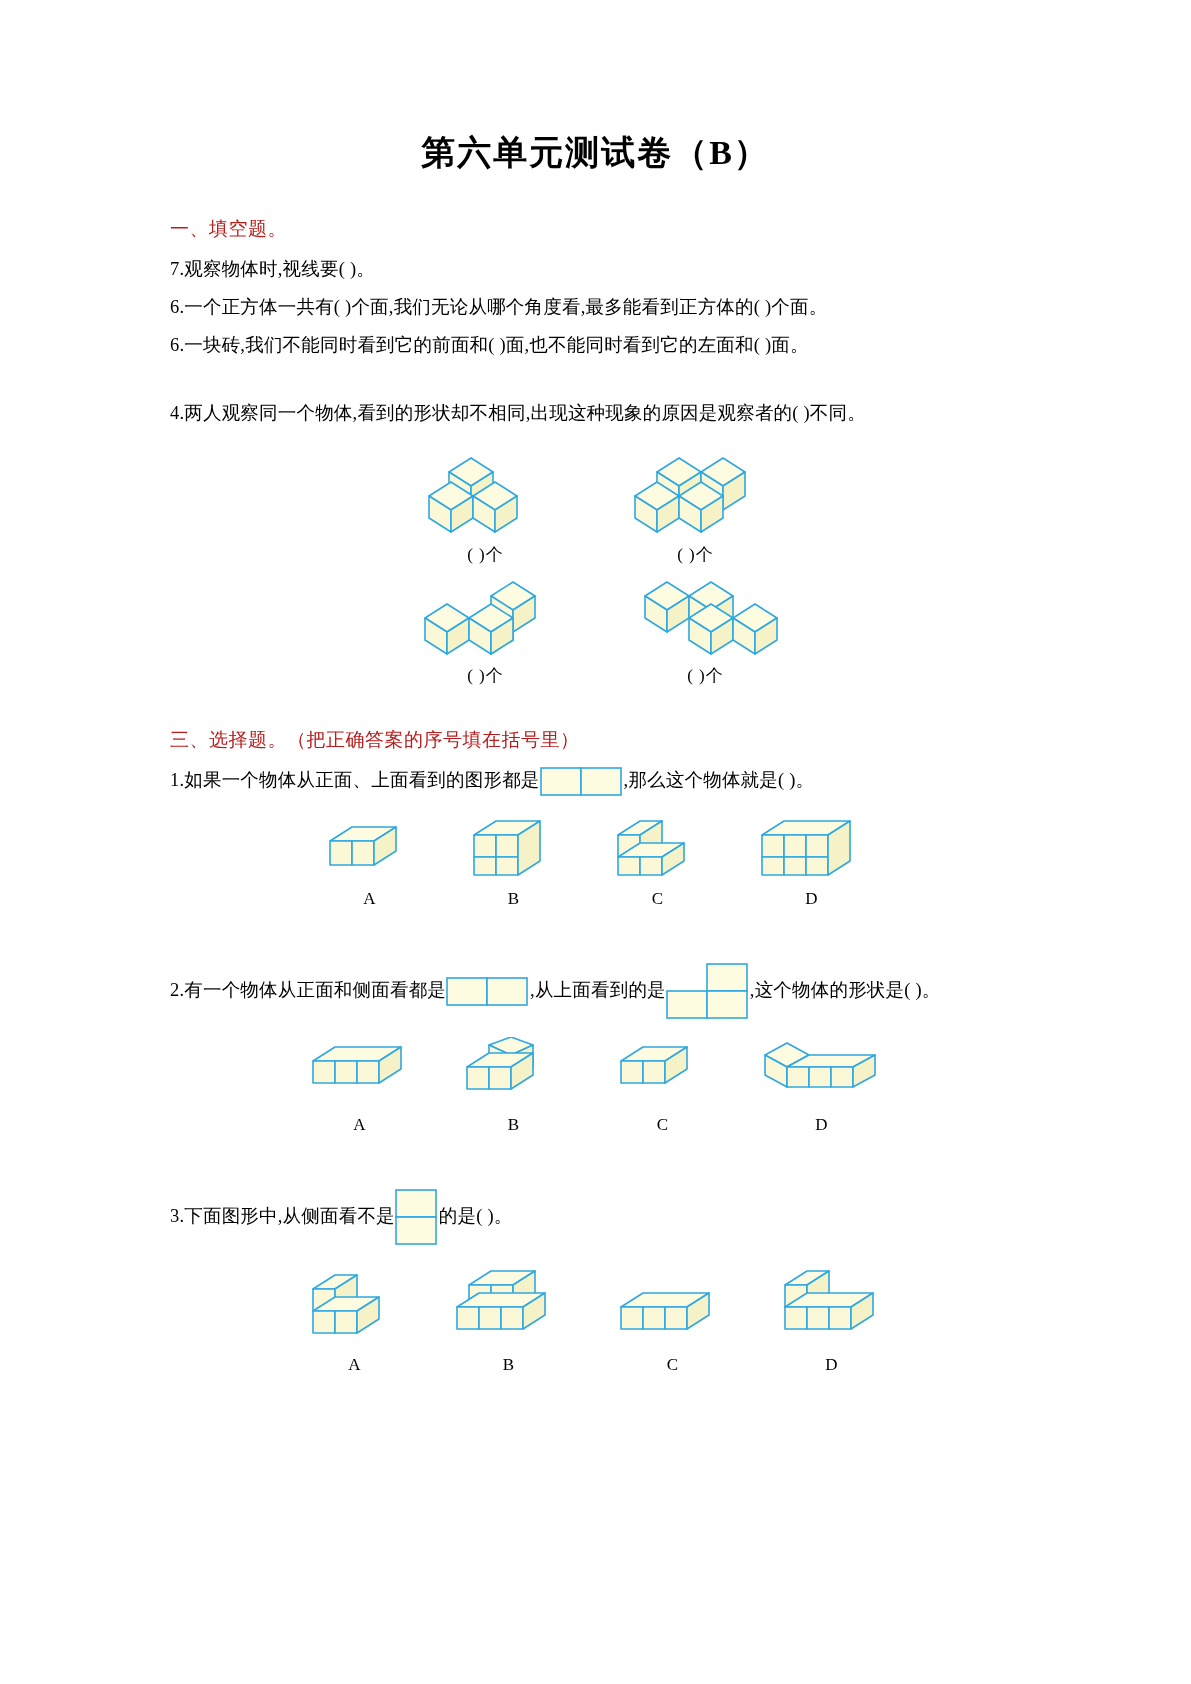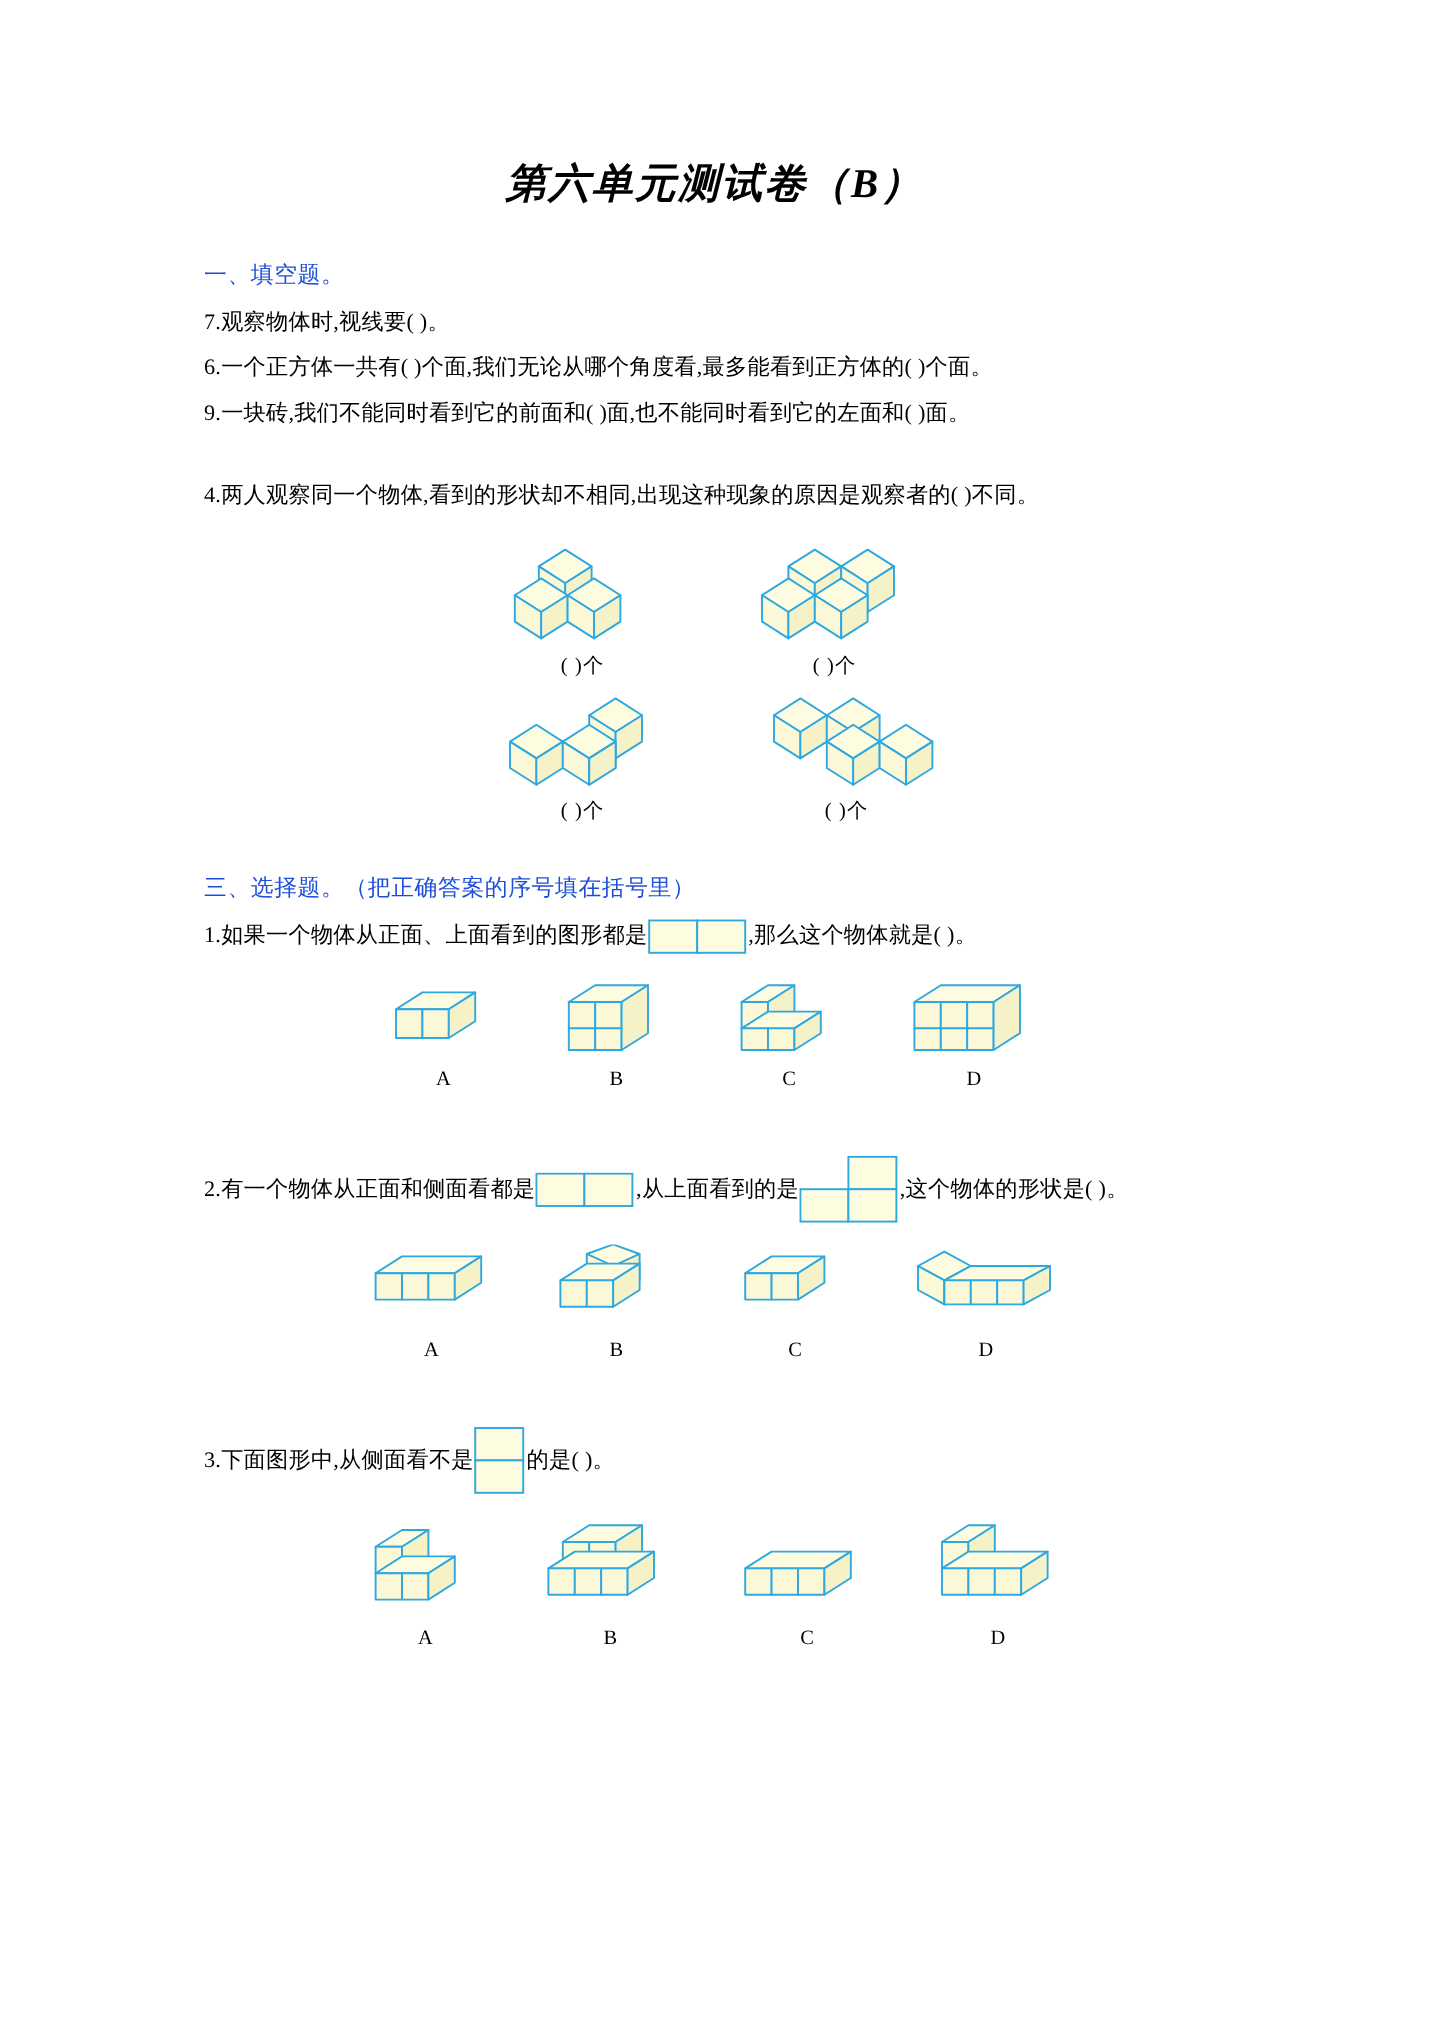--- a/index.html
+++ b/index.html
@@ -21,24 +21,23 @@
     box-sizing: border-box;
     padding: 0 170px;
   }
   .title {
     text-align: center;
     font-size: 34px;
     font-weight: bold;
     letter-spacing: 2px;
     margin-top: 130px;
     margin-bottom: 0;
-    font-style: italic;
   }
   .section-head {
-    color: #1d4ed8;
+    color: #b91c1c;
     font-size: 19px;
     margin-top: 40px;
     margin-bottom: 10px;
     letter-spacing: 0.5px;
   }
   .q {
     font-size: 18.5px;
     line-height: 34px;
     margin: 0 0 4px 0;
     letter-spacing: 0.2px;
@@ -87,21 +86,21 @@
 <body>
 
 <div class="page">
 
   <h1 class="title">第六单元测试卷（B）</h1>
 
   <div class="section-head">一、填空题。</div>
 
   <p class="q">7.观察物体时,视线要(        )。</p>
   <p class="q">6.一个正方体一共有(        )个面,我们无论从哪个角度看,最多能看到正方体的(        )个面。</p>
-  <p class="q">9.一块砖,我们不能同时看到它的前面和(        )面,也不能同时看到它的左面和(        )面。</p>
+  <p class="q">6.一块砖,我们不能同时看到它的前面和(        )面,也不能同时看到它的左面和(        )面。</p>
   <p class="q gap">4.两人观察同一个物体,看到的形状却不相同,出现这种现象的原因是观察者的(        )不同。</p>
 
 
   <div class="figrow">
     <div class="figcell">
       <svg width="130" height="95" viewBox="0 0 130 95">
         <g stroke="#2fa8e0" stroke-width="1.6" stroke-linejoin="round">
 
           <polygon points="28,28 50,14 72,28 50,42" fill="#fdfbe0"></polygon>
           <polygon points="28,28 50,42 50,66 28,52" fill="#fbf8d8"></polygon>

